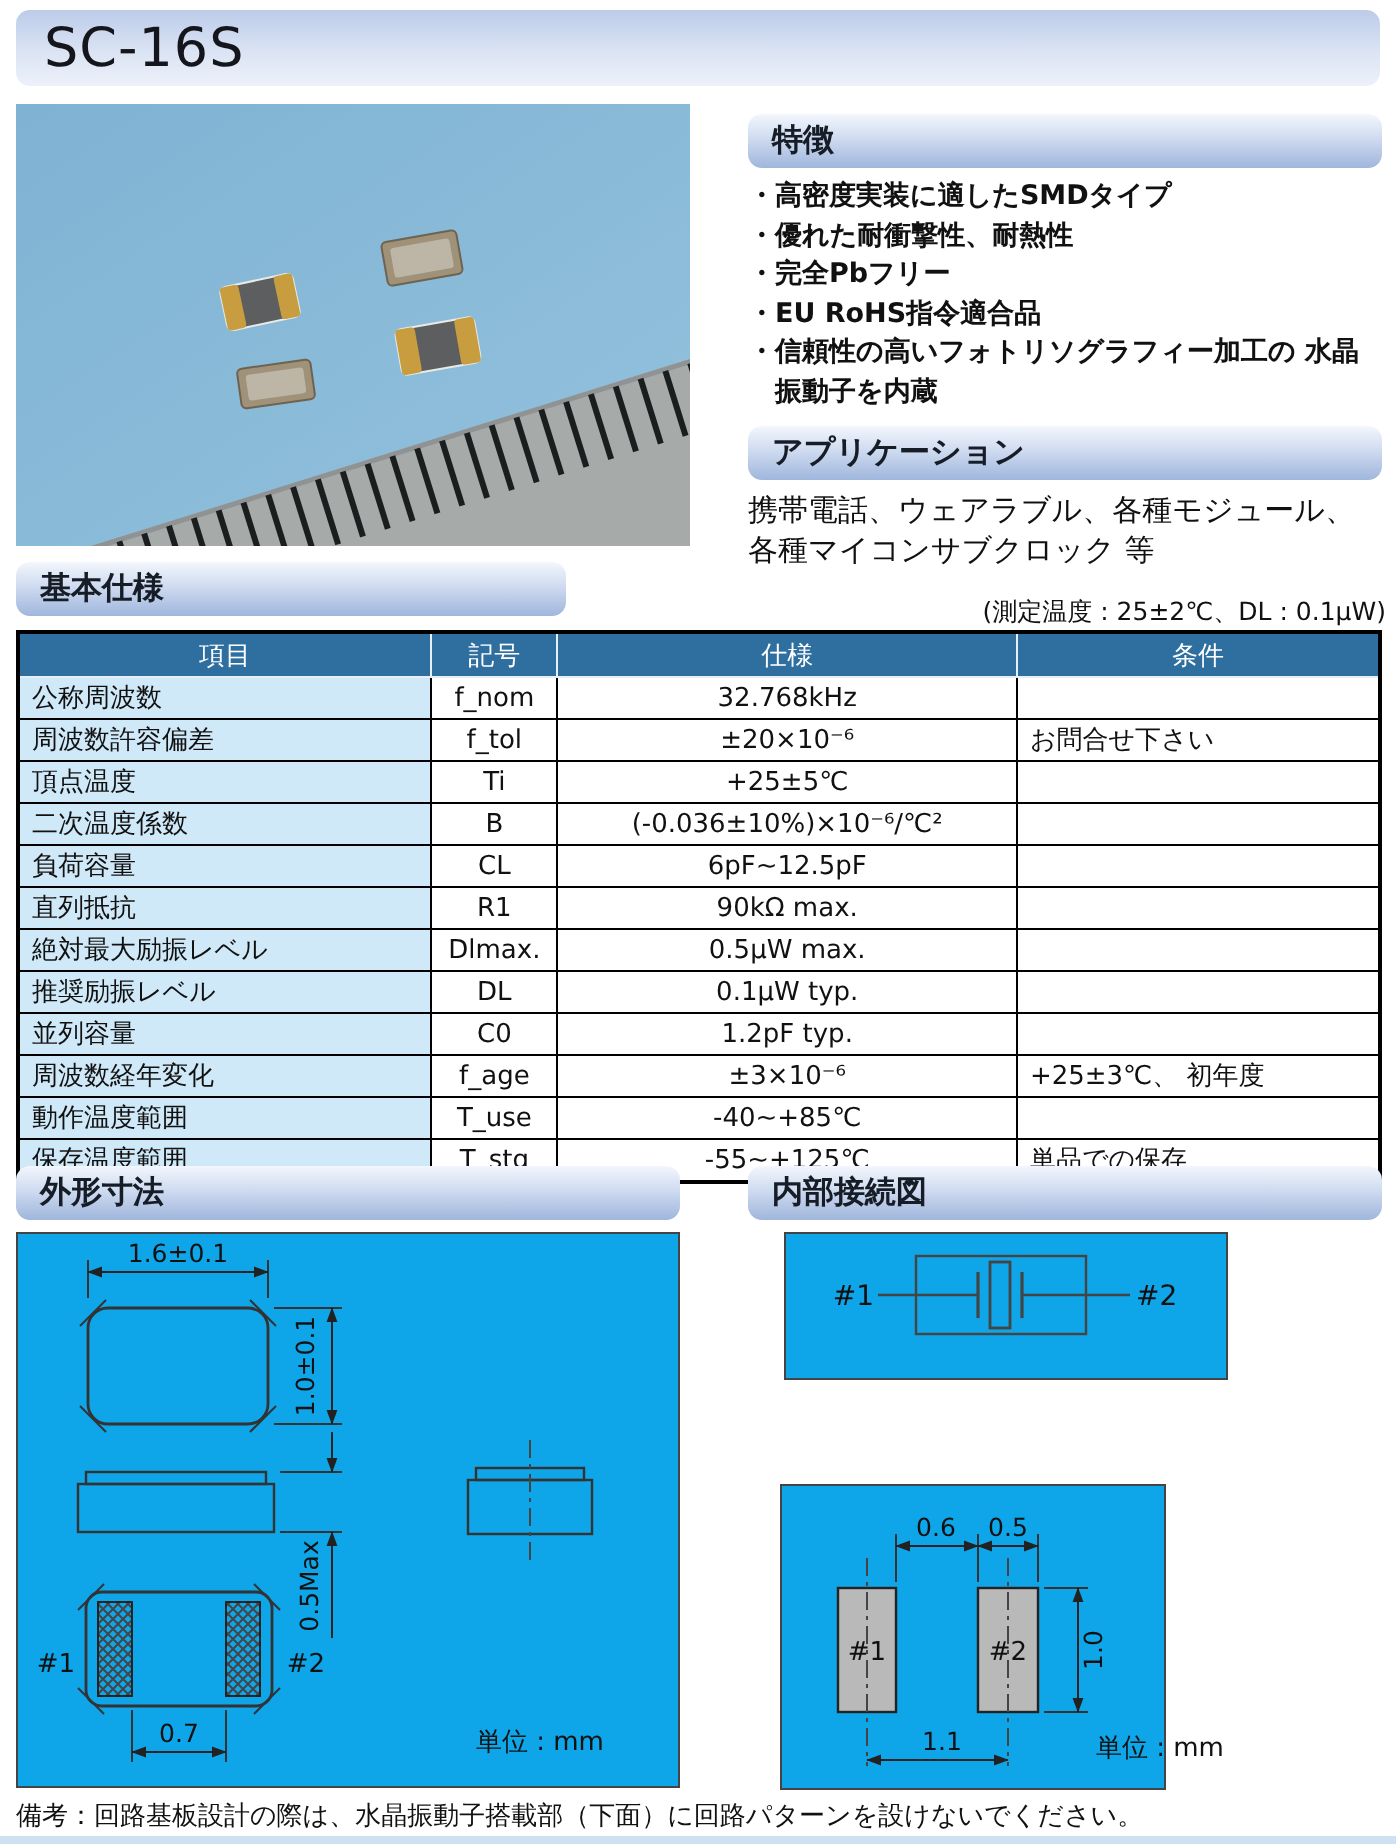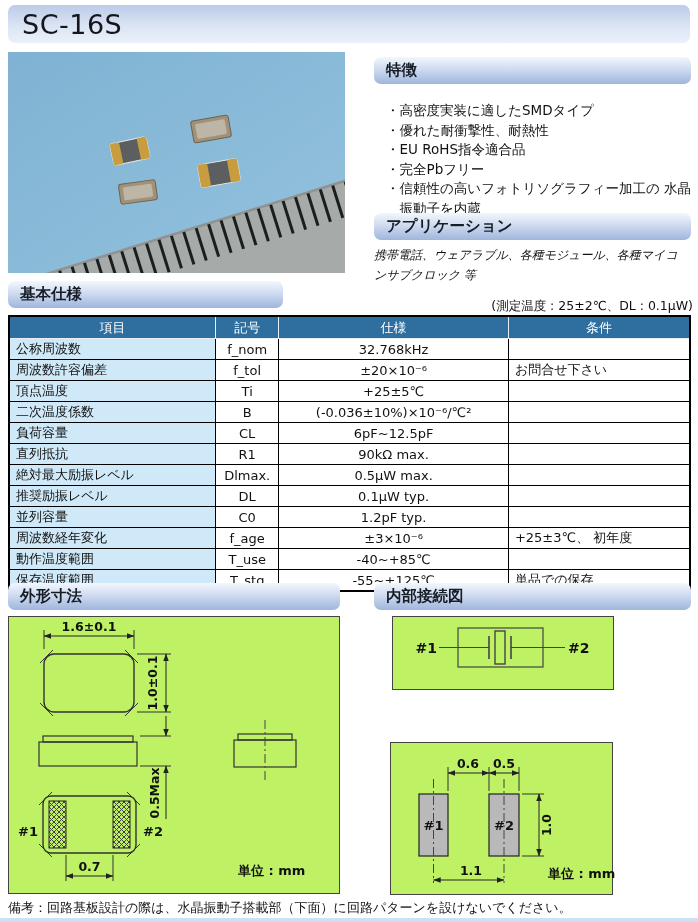--- a/index.html
+++ b/index.html
@@ -15,42 +15,42 @@
   
   .sec{position:absolute;height:27px;border-radius:7px;box-sizing:border-box;
     background:linear-gradient(to bottom,#f3f7fd 0%,#cfdbf0 45%,#9fb6dc 100%);
     display:flex;align-items:center;padding-left:12px;
     font-size:15.5px;font-weight:bold;color:#161d27;}
 
   
   .photo{position:absolute;left:8px;top:52px;width:337px;height:221px;}
 
   
-  .feat-list{position:absolute;left:374px;top:89px;width:312px;margin:12px;padding:0;list-style:none;
-    font-size:13.5px;line-height:19.5px;}
+  .feat-list{position:absolute;left:374px;top:89px;width:312px;margin:0;padding:0;list-style:none;
+    font-size:13.5px;line-height:19.5px;font-weight:bold;}
   .feat-list li{padding-left:1em;text-indent:-1em;}
-  .apps-text{position:absolute;left:374px;top:245px;width:310px;font-size:12px;line-height:20px;font-style:italic;}
+  .apps-text{position:absolute;left:374px;top:245px;width:310px;font-size:15px;line-height:20px;}
 
   
   .meas-note{position:absolute;right:5px;top:298px;font-size:12.5px;}
 
   
   table.spec{position:absolute;left:8px;top:315px;border-collapse:collapse;table-layout:fixed;
     width:683px;border:2px solid #000;}
   table.spec th{background:#2f6f9f;color:#fff;font-size:13px;font-weight:normal;height:21px;
     border:1px solid #e8eef5;padding:0;}
   table.spec td{border:1px solid #000;height:20px;font-size:13px;padding:0 6px;
     white-space:nowrap;overflow:hidden;}
   td.c-item{background:#d0e9f8;text-align:left;padding-left:12px;margin-left:28px;}
   td.c-sym{text-align:center;margin-left:16px;}
   td.c-spec{text-align:center;}
   td.c-cond{text-align:left;padding-left:10px;}
 
   
-  .dbox{position:absolute;background:#bef264;border:1px solid #444;box-sizing:border-box;font-weight:bold;}
+  .dbox{position:absolute;background:#0ea5e9;border:1px solid #444;box-sizing:border-box;}
   svg text{font-family:"DejaVu Sans","Liberation Sans",sans-serif;fill:#111;}
 
   
   .footer{position:absolute;left:8px;top:899px;font-size:13px;color:#111;}
   .bottom-strip{position:absolute;left:0;bottom:0;width:698px;height:4px;background:#cfe0f0;}
 </style>
 </head>
 <body>
 
 <div class="page">
@@ -95,22 +95,22 @@
       <rect x="-14.5" y="-6.5" width="29" height="13" rx="1.5" fill="#bdb6a6"></rect>
     </g>
   </svg>
 
   <div class="sec" style="left:374px;top:57px;width:317px;">
     <span>特徴</span>
   </div>
   <ul class="feat-list">
     <li>・高密度実装に適したSMDタイプ</li>
     <li>・優れた耐衝撃性、耐熱性</li>
+    <li>・完全Pbフリー</li>
     <li>・EU RoHS指令適合品</li>
-    <li>・完全Pbフリー</li>
     <li>・信頼性の高いフォトリソグラフィー加工の 水晶振動子を内蔵</li>
   </ul>
 
   <div class="sec" style="left:374px;top:213px;width:317px;">
     <span>アプリケーション</span>
   </div>
   <div class="apps-text">携帯電話、ウェアラブル、各種モジュール、各種マイコンサブクロック 等</div>
 
   <div class="sec" style="left:8px;top:281px;width:275px;">
     <span>基本仕様</span>
@@ -284,21 +284,21 @@
       <g>
         <line x1="96" y1="19" x2="96" y2="42" stroke="#444" stroke-width="1.6"></line>
         <line x1="118" y1="19" x2="118" y2="42" stroke="#444" stroke-width="1.6"></line>
         <rect x="102" y="14" width="10" height="33" fill="none" stroke="#444" stroke-width="1.4"></rect>
       </g>
       <text x="44" y="35.5" font-size="14" text-anchor="end">#1</text>
       <text x="175" y="35.5" font-size="14">#2</text>
     </svg>
   </div>
 
-  <div class="dbox" style="left:390px;top:742px;width:223px;height:153px;">
+  <div class="dbox" style="left:390px;top:742px;width:193px;height:153px;">
     <svg width="225" height="151" viewBox="0 0 225 151">
       <defs>
         <marker id="arrL" viewBox="0 0 10 10" refX="9" refY="5" markerWidth="8" markerHeight="8" orient="auto-start-reverse">
           <path d="M0,1.5 L9.5,5 L0,8.5 z" fill="#222"></path>
         </marker>
       </defs>
       <rect x="28" y="51" width="29" height="62" fill="#b9b9b9" stroke="#222" stroke-width="1.2"></rect>
       <rect x="98" y="51" width="30" height="62" fill="#b9b9b9" stroke="#222" stroke-width="1.2"></rect>
       <line x1="42.5" y1="36" x2="42.5" y2="140" stroke="#444" stroke-width="1" stroke-dasharray="9 3 2 3"></line>
       <line x1="113" y1="36" x2="113" y2="140" stroke="#444" stroke-width="1" stroke-dasharray="9 3 2 3"></line>

